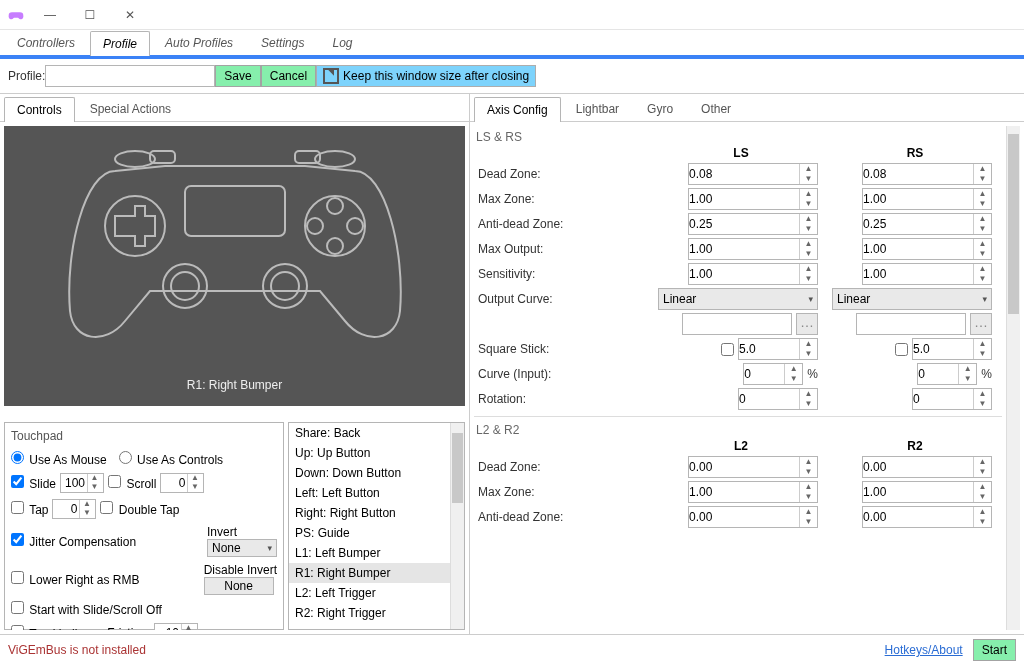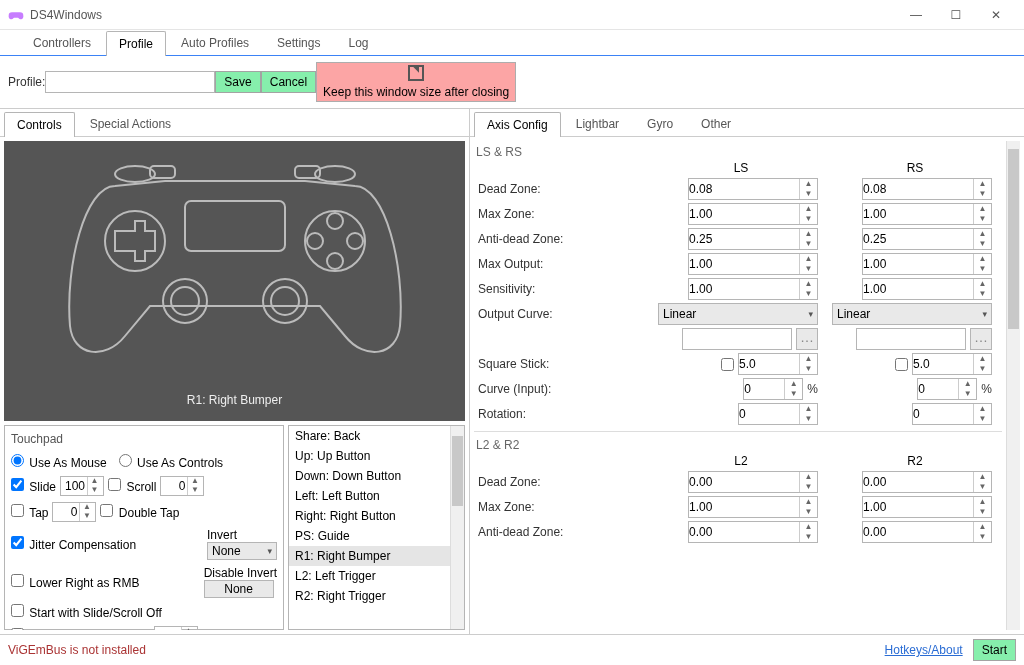--- a/index.html
+++ b/index.html
@@ -3,38 +3,38 @@
 <meta charset="utf-8">
 <style>
 * { box-sizing: border-box; margin: 0; padding: 0; font-family: "Segoe UI", Tahoma, sans-serif; font-size: 12px; }
 body { background: #fff; width: 1024px; height: 665px; overflow: hidden; display: flex; flex-direction: column; }
 .titlebar { height: 30px; display: flex; align-items: center; padding: 0 8px; border-bottom: 1px solid #e5e5e5; }
 .titlebar .icon { width: 16px; height: 16px; margin-right: 6px; color: #c77dff; }
 .titlebar .title { flex: 1; color: #555; }
 .winbtns { display: flex; }
 .winbtn { width: 40px; height: 28px; display: flex; align-items: center; justify-content: center; color: #555; }
 
-.tabs { display: flex; border-bottom: 1px solid #3b82f6; padding-left: 20px; }
+.tabs { display: flex; border-bottom: 4px solid #3b82f6; padding-left: 4px; font-style: italic; }
 .tab { padding: 5px 12px; border: 1px solid transparent; border-bottom: none; margin-right: 2px; color: #555; cursor: pointer; }
 .tab.active { border-color: #b5b5b5; background: #fff; border-radius: 2px 2px 0 0; color: #000; position: relative; top: 1px; }
 
 .profilebar { display: flex; align-items: center; padding: 6px 8px; }
 .profilebar label { color: #333; }
 .profilebar input[type=text] { width: 170px; height: 22px; border: 1px solid #b5b5b5; padding: 0 4px; }
 .btn { padding: 3px 8px; border: 1px solid #a3a3a3; background: #86efac; cursor: pointer; }
-.keep-size { display: flex; align-items: center; gap: 4px; border: 1px solid #adadad; padding: 2px 6px; background: #fca5a5; flex-direction: column; }
+.keep-size { display: flex; align-items: center; gap: 4px; border: 1px solid #adadad; padding: 2px 6px; background: #7dd3fc; }
 .keep-icon { width: 16px; height: 16px; border: 2px solid #555; display: inline-block; position: relative; }
 .keep-icon::after { content:''; position:absolute; left:5px; top:-4px; border:4px solid transparent; border-bottom-color:#555; transform:rotate(45deg);}
 
 .main { flex: 1; display: flex; border-top: 1px solid #ccc; overflow: hidden; }
 .leftpane { width: 470px; display: flex; flex-direction: column; border-right: 1px solid #ccc; }
 .rightpane { flex: 1; display: flex; flex-direction: column; }
 
 .subtabs { display: flex; border-bottom: 1px solid #ccc; padding-left: 4px; padding-top: 2px;}
-.leftcontent { flex:1; display:flex; flex-direction:column; padding: 4px; gap: 4px; overflow:hidden;}
+.leftcontent { flex:1; display:flex; flex-direction:column; padding: 4px; gap: 16px; overflow:hidden;}
 .controller-img { background: #555; color: #eee; height: 280px; display: flex; align-items: flex-end; justify-content: center; padding-bottom: 14px; position: relative; }
 .controller-svg { position:absolute; top:5px; left:50%; transform:translateX(-50%); width: 360px; }
 
 .bottomrow { flex:1; display:flex; gap:4px; overflow:hidden; }
 .touchpad-box { width: 280px; border:1px solid #b5b5b5; padding: 6px; display:flex; flex-direction:column; gap:6px;}
 .touchpad-box .grp-title { color:#555; margin-bottom:2px;}
 .rowck { display:flex; align-items:center; gap:4px; flex-wrap:wrap;}
 .rowck input[type=radio], .rowck input[type=checkbox] { margin-right:2px;}
 .numspin { width:44px; height:20px; border:1px solid #b5b5b5; display:flex; align-items:center;}
 .numspin input { width:26px; border:none; text-align:right; padding-right:2px;}
@@ -48,21 +48,21 @@
 .maplist .item { padding:3px 6px; }
 .maplist .item.sel { background:#e5e5e5; }
 .sbar { width:14px; background:#f0f0f0; border-left:1px solid #ddd; position:relative;}
 .sbar .thumb { position:absolute; left:1px; right:1px; background:#c8c8c8; height:70px; top:10px;}
 
 .rightcontent { flex:1; display:flex; padding:4px; overflow:hidden;}
 .axiscol { flex:1; overflow-y:auto; padding-right:4px;}
 .sectlabel { color:#666; margin:4px 0 2px 2px;}
 .hdr-row { display:flex; }
 .hdr-row .lbl { width:180px;}
-.hdr-row .colh { flex:1; font-weight:normal; text-align:center;}
+.hdr-row .colh { flex:1; font-weight:bold; text-align:center;}
 .cfgrow { display:flex; align-items:center; margin:3px 0; }
 .cfgrow .lbl { width:180px; color:#333; padding-left:4px;}
 .cfgrow .cell { flex:1; display:flex; justify-content:flex-end; padding-right:10px; gap:4px; align-items:center;}
 .nspin { display:flex; border:1px solid #b5b5b5; height:22px; }
 .nspin input { width:110px; border:none; text-align:left; padding-right:4px;}
 .nspin .spv { width:18px; display:flex; flex-direction:column; border-left:1px solid #ccc;}
 .nspin .spv .a { flex:1; text-align:center; font-size:8px; color:#666;}
 .nspin.sm input { width:60px;}
 .nspin.xs input { width:40px;}
 .combo.wide { width:160px; height:22px; align-items:center;}
@@ -79,21 +79,20 @@
 </style>
 </head>
 <body>
 
 <div class="titlebar">
   <span class="icon">
     <svg viewBox="0 0 24 24" width="16" height="16">
         <path fill="#c77dff" d="M6 8h12a5 5 0 0 1 5 5v2a4 4 0 0 1-7 2l-1-1h-6l-1 1a4 4 0 0 1-7-2v-2a5 5 0 0 1 5-5z"></path>
       </svg>
   </span>
-  <span class="title">DS4Windows</span>
   <div class="winbtns">
     <div class="winbtn">—</div>
     <div class="winbtn">☐</div>
     <div class="winbtn">✕</div>
   </div>
 </div>
 
 <div class="tabs">
   <div class="tab">Controllers</div>
   <div class="tab active">Profile</div>
@@ -217,20 +216,21 @@
         </div>
 
         <div class="maplist">
           <div class="scroll" id="maplist-scroll">
               <div class="item">Share: Back</div>
               <div class="item">Up: Up Button</div>
               <div class="item">Down: Down Button</div>
               <div class="item">Left: Left Button</div>
               <div class="item">Right: Right Button</div>
               <div class="item">PS: Guide</div>
+              <div class="item">L1: Left Bumper</div>
               <div class="item sel">R1: Right Bumper</div>
               <div class="item">L2: Left Trigger</div>
               <div class="item">R2: Right Trigger</div>
             </div>
           <div class="sbar">
               <div class="thumb"></div>
             </div>
         </div>
       </div>
     </div>

